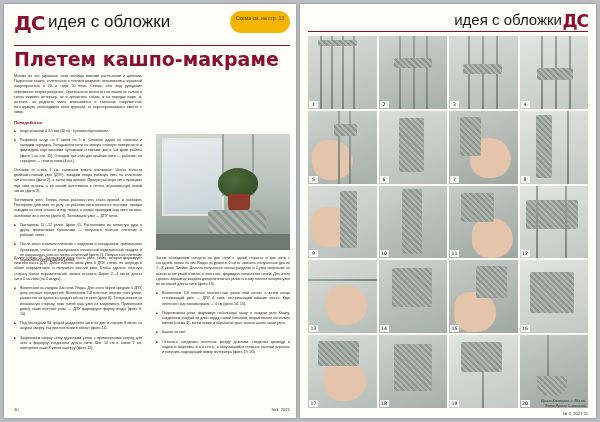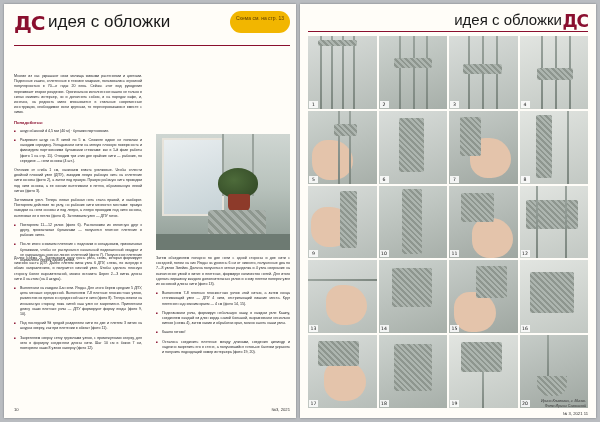--- a/index.html
+++ b/index.html
@@ -173,20 +173,21 @@
 
   <div class="page page-left">
 
     <div class="lp-head">
       <span class="logo-ds">ДС</span>
       <span class="head-title">идея с обложки</span>
       <span class="scheme-badge">Схема см. на стр. 13</span>
     </div>
     <div class="hr-red"></div>
 
+    <div class="article-title">Плетем кашпо-макраме</div>
 
     <div class="col-text col-a">
       <p>Многие из нас украшают свои жилища живыми растениями и цветами. Подвесные кашпо, сплетенные в технике макраме, пользовались огромной популярностью в 70—е годы 20 века. Сейчас этот вид рукоделия переживает второе рождение. Оригинально исполненное кашпо не только в силах оживить интерьер, но и дополнить собою, и на порядок кафе, и, конечно, на редкость мило вписывается в стильные современные конструкции, необходимое всем крупным, то перенеровавшихся вместе с ними.</p>
       <p class="need-title">Понадобится:</p>
       <p class="bullet">шнур обычной d 4,5 мм (40 м) · булавки портновские.</p>
       <p class="bullet">Разрежьте шнур на 8 нитей по 5 м. Сложите вдвое не пополам и находим середину. Укладываем нити на мягкую плоскую поверхность и фиксируем портновскими булавками стежками: как в 1-й фазе работы (фото 1 на стр. 11). Отводим три этих две крайние нити — рабочие, по середине — нити основы (4 шт.).</p>
       <p>Отложив от сгиба 1 см, начинаем вязать узелковые. Чтобы сплести двойной плоский узел (ДПУ), заводим левую рабочую нить на сплетение нити основы (фото 2), а затем под правую. Правую рабочую нить проводим под нити основы, а ее кончик вытягиваем в петлю, образованную левой нитью (фото 3).</p>
       <p>Затягиваем узел. Теперь левая рабочая нить стала правой, и наоборот. Повторяем действия по узлу, но рабочие нити меняются местами: правую заводим на нити основы и под левую, а левую проводим под нити основы, вытягивая ее в петлю (фото 4). Затягиваем узел — ДПУ готов.</p>
       <p class="bullet">Повторяем 11—12 узлов (фото 6). Расположим их вплотную друг к другу, прихватывая булавками — получится плотное плетение в рабочих нитях.</p>
       <p class="bullet">После итого снимаем плетение с подложки и складываем, прихватывая булавками, чтобы не распускался начальный подвешенный квадрат и не нарушалась ровная линия сплетений (фото 7). Полученное плетение обрамляем сверху одним узлом.</p>

